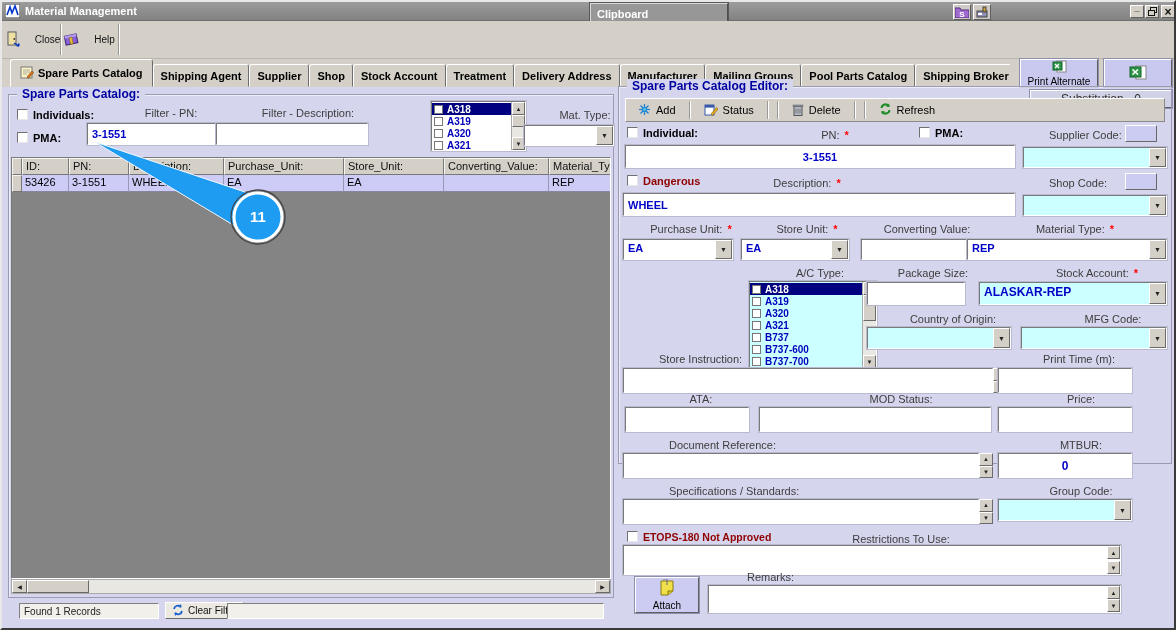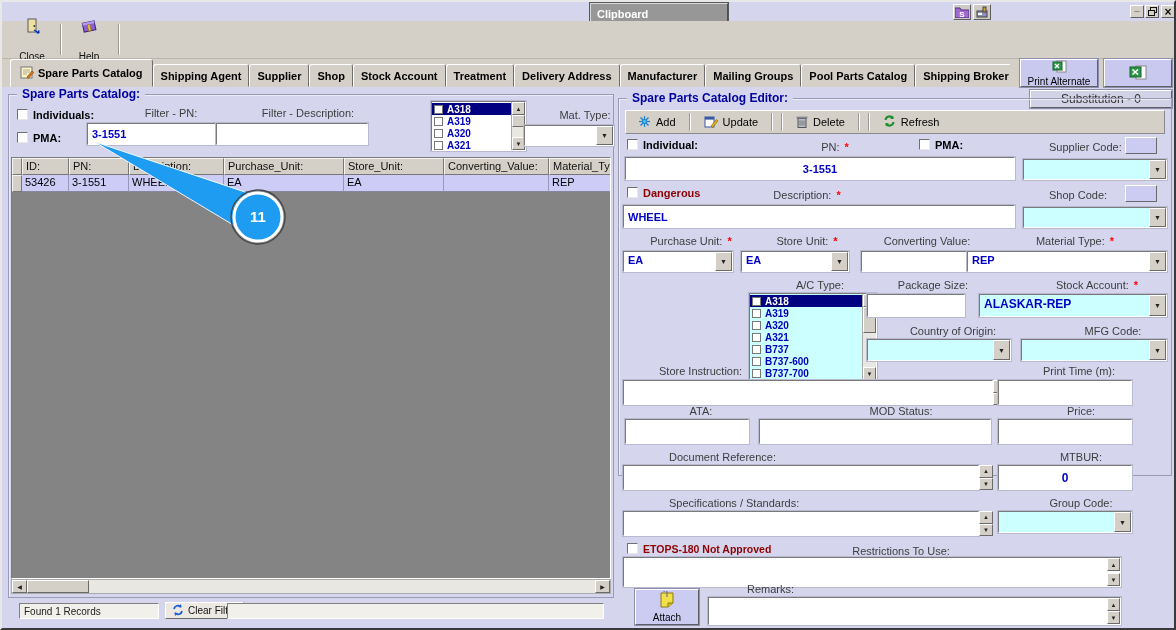--- a/index.html
+++ b/index.html
@@ -15,21 +15,21 @@
            border:1px solid;border-color:#d9d9d9 #4f4f4f #4f4f4f #d9d9d9;outline:1px solid #585858;
            color:#fff;font-weight:bold;font-size:11px;display:flex;align-items:center;padding-left:6px;}
   .tb-mini{position:absolute;top:2px;width:18px;height:16px;background:#cfcbc4;
            border:1px solid;border-color:#fff #5f5f5f #5f5f5f #fff;display:flex;align-items:center;justify-content:center;}
   .wbtn{position:absolute;top:3px;width:14px;height:13px;background:#d4d0c8;font-size:9px;font-weight:bold;
         border:1px solid;border-color:#fff #5f5f5f #5f5f5f #fff;display:flex;align-items:center;justify-content:center;color:#111;}
   .glyph-min::after{content:"_";position:relative;top:-4px;}
   .glyph-close::after{content:"×";font-size:12px;}
   
   .toolbar{position:absolute;left:0;top:19px;width:100%;height:38px;background:#d4d0c8;border-bottom:1px solid #b9b6ae;}
-  .tool-btn{position:absolute;top:2px;width:48px;height:33px;display:flex;flex-direction:column;align-items:center;
+  .tool-btn{position:absolute;top:2px;width:48px;height:33px;display:flex;align-items:center;
             justify-content:center;gap:15px;font-size:10px;color:#111;background:#d4d0c8;border:1px solid transparent;}
   .tool-sep{position:absolute;top:3px;width:2px;height:31px;border-left:1px solid #9b9890;border-right:1px solid #fff;}
   .userbar{position:absolute;left:822px;top:4px;width:348px;height:20px;background:#ffffcc;border:1px solid #d6d6a8;
            color:#00003c;font-weight:bold;font-size:11px;display:flex;align-items:center;justify-content:center;}
   
   .tabrow{position:absolute;left:0;top:57px;width:100%;height:28px;background:#d4d0c8;}
   #tabs{position:absolute;left:8px;bottom:0;display:flex;align-items:flex-end;height:28px;overflow:hidden;width:1000px;}
   .tab{background:#d4d0c8;border:1px solid;border-color:#fff #6d6d6d #d4d0c8 #fff;border-radius:3px 3px 0 0;
        height:23px;display:flex;align-items:center;padding:0 7px;gap:4px;font-size:11px;font-weight:bold;color:#000;white-space:nowrap;}
   .tab.active{height:28px;padding:0 9px;z-index:2;}
@@ -94,20 +94,29 @@
   .ta{position:absolute;background:#fff;border:1px solid;border-color:#7a7a7a #fff #fff #7a7a7a;outline:1px solid #b9b9cf;display:flex;}
   .ta .body{flex:1;}
   .ta .vsb{background:transparent;border-left:none;justify-content:space-between;}
   .callout-svg{position:absolute;left:0;top:0;pointer-events:none;z-index:60;}
 </style>
 </head>
 <body>
 
 <div id="win">
 
+  <div class="titlebar">
+    <span class="appicon">
+      <svg width="15" height="14">
+          <rect x="0" y="0" width="15" height="14" fill="#fff" stroke="#333"></rect>
+          <path d="M2 11 L5 3 L7 9 L10 2 L13 11" stroke="#0033cc" stroke-width="1.6" fill="none"></path>
+        </svg>
+    </span>
+    <span class="titlebar-title">Material Management</span>
+  </div>
   <div class="clipwin">
     <span>Clipboard</span>
   </div>
   <div class="tb-mini" style="left:951px">
     <svg width="14" height="12">
         <path d="M0 2 L5 2 L6 4 L14 4 L14 12 L0 12 Z" fill="#a06ad0" stroke="#503080"></path>
         <text x="7" y="11" font-size="8" font-weight="bold" fill="#fff" text-anchor="middle">S</text>
       </svg>
   </div>
   <div class="tb-mini" style="left:971px">
@@ -316,21 +325,21 @@
   </div>
   <div class="statusbox" style="left:225px;top:601px;width:377px"></div>
 
   <svg class="callout-svg" width="612" height="300" viewBox="0 0 612 300">
     <polygon points="93,140 248,233 264,197" fill="#1E9CF2" stroke="#eef6ff" stroke-width="1"></polygon>
     <circle cx="256" cy="215" r="27" fill="none" stroke="#444" stroke-width="1.3"></circle>
     <circle cx="256" cy="215" r="24" fill="#1E9CF2" stroke="#ffffff" stroke-width="3"></circle>
     <text x="256" y="220" text-anchor="middle" font-size="15" font-weight="bold" fill="#fff">11</text>
   </svg>
 
-  <div class="fs" style="left:616px;top:96px;width:554px;height:378px">
+  <div class="fs" style="left:616px;top:84px;width:554px;height:378px">
     <div class="fs-legend">Spare Parts Catalog Editor:</div>
 
     <div class="etb" style="left:6px;top:11px;width:540px;height:24px">
       <div class="etb-btn">
         <span>
           <svg width="13" height="13">
               <g stroke="#1b7fd4" stroke-width="1.2">
                 <line x1="6.5" y1="1" x2="6.5" y2="12"></line>
                 <line x1="1" y1="6.5" x2="12" y2="6.5"></line>
                 <line x1="2.5" y1="2.5" x2="10.5" y2="10.5"></line>
@@ -343,21 +352,21 @@
       </div>
       <div class="etb-sep"></div>
       <div class="etb-btn">
         <span>
           <svg width="14" height="13">
               <rect x="1" y="2" width="9" height="10" fill="#fff" stroke="#3858a8"></rect>
               <rect x="1" y="2" width="9" height="2.6" fill="#3858a8"></rect>
               <path d="M7 11 L12.5 4.5 L14 6 L8.6 12.4 Z" fill="#e8b020" stroke="#805800" stroke-width="0.6"></path>
             </svg>
         </span>
-        <span>Update</span>
+        <span>Status</span>
       </div>
       <div class="etb-sep"></div>
       <div class="etb-sep"></div>
       <div class="etb-btn">
         <span>
           <svg width="12" height="13">
               <rect x="2" y="3.5" width="8" height="9" fill="#b8bcc8" stroke="#555"></rect>
               <rect x="1" y="2" width="10" height="1.6" fill="#989cb0" stroke="#555" stroke-width="0.5"></rect>
               <path d="M4 5.5 v5 M6 5.5 v5 M8 5.5 v5" stroke="#666" stroke-width="0.8"></path>
             </svg>

